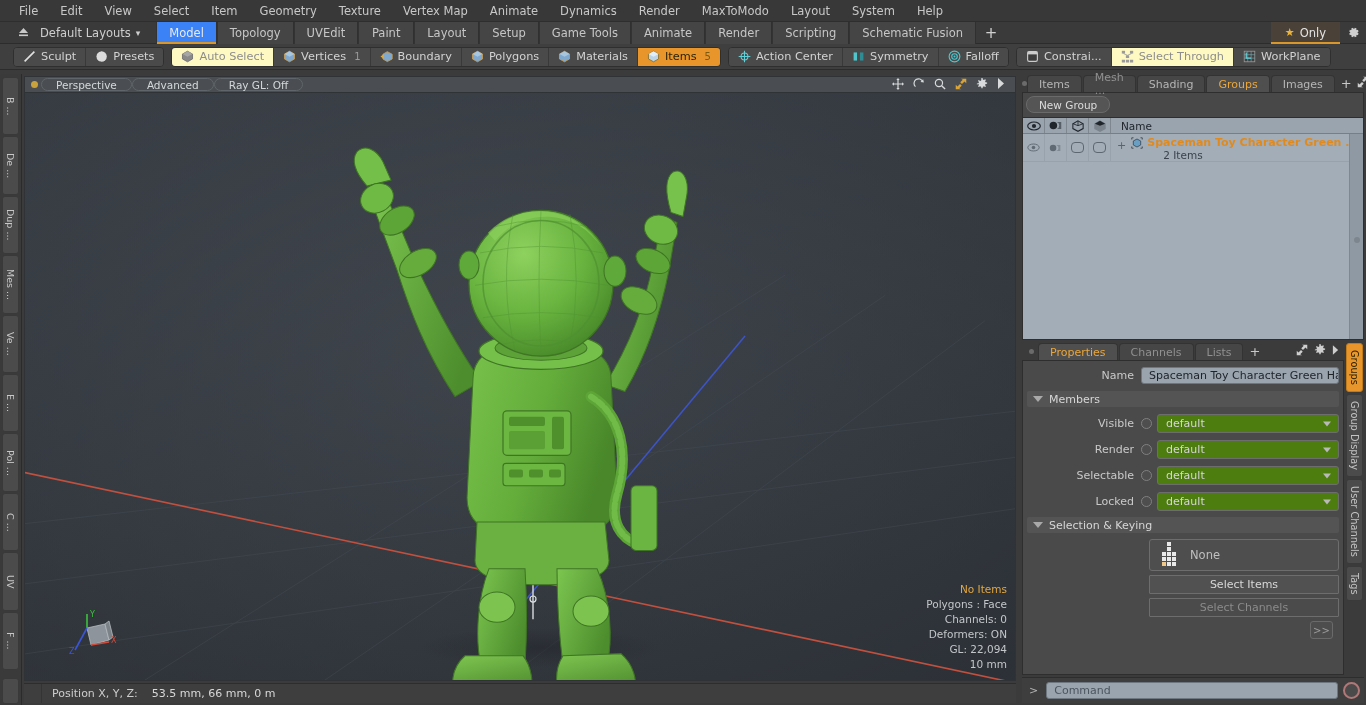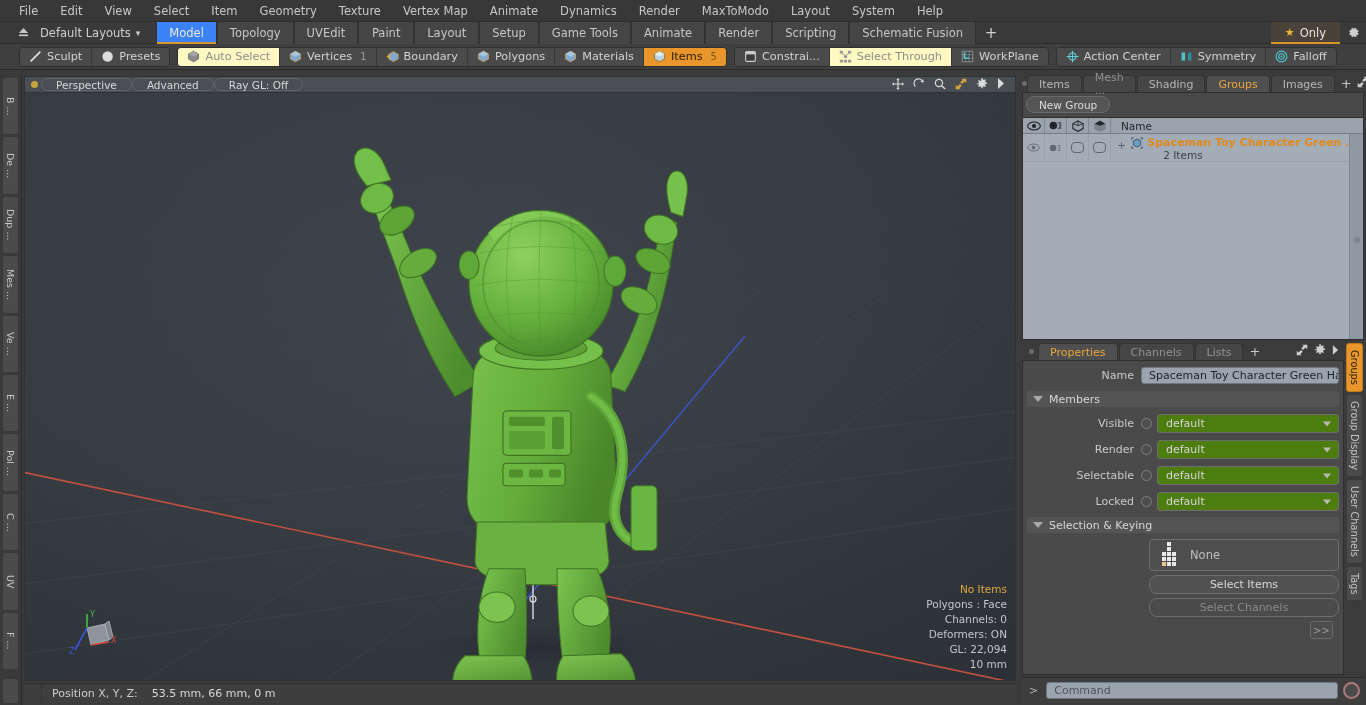--- a/index.html
+++ b/index.html
@@ -55,21 +55,21 @@
   .lb-only {
     display: flex; align-items: center; gap: 5px; padding: 0 14px;
     background: #4a4238; color: #e4e4e4; font-size: 11.5px; position: relative;
   }
   .lb-only::after { content:''; position:absolute; left:0; right:0; bottom:0; height:2px; background:#d9962a; }
   .lb-gear { width: 26px; display: flex; align-items: center; justify-content: center; color: #d0d0d0; font-size: 13px; }
 
   
   .modebar {
     height: 26px; background: #3f3f3f; display: flex; align-items: center;
-    border-bottom: 1px solid #2c2c2c; padding: 0 19px; gap: 0;
+    border-bottom: 1px solid #2c2c2c; padding: 0 13px; gap: 0;
   }
   .tg { display: flex; align-items: center; background: #4a4a4a; border: 1px solid #2f2f2f;
         border-radius: 4px; height: 20px; overflow: hidden; margin-right: 7px; }
   .tg > .tb:not(:last-child) { border-right: 1px solid #393939; }
   .tb {
     display: flex; align-items: center; gap: 5px; padding: 0 9px; height: 100%;
     font-size: 11.3px; color: #d2d2d2; white-space: nowrap; background: #4a4a4a;
   }
   .tb.dim { color: #8d8d8d; background: #fef9c3; }
   .tb.on { background: #e8952b; color: #2d2200; }
@@ -201,21 +201,21 @@
   }
   .tri { width: 0; height: 0; border-left: 5px solid transparent; border-right: 5px solid transparent; border-top: 6px solid #a9a9a9; }
 
   .selbox {
     margin-left: 126px; margin-right: 4px; height: 32px; background: #4e4e4e; border: 1px solid #6d6d6d;
     border-radius: 3px; display: flex; align-items: center; padding-left: 8px; gap: 10px; margin-bottom: 4px;
   }
   .selbox .lbl { font-size: 11.5px; color: #bfbfbf; }
   .btnwide {
     margin-left: 126px; margin-right: 4px; height: 19px; background: #515151; border: 1px solid #6d6d6d;
-    border-radius: 8px; display: flex; align-items: center; justify-content: center;
+    border-radius: 1px; display: flex; align-items: center; justify-content: center;
     font-size: 11px; color: #d8d8d8; margin-bottom: 4px;
   }
   .btnwide.dim { color: #8b8b8b; background: #4b4b4b; }
   .btnsmall {
     width: 23px; height: 18px; background: #4d4d4d; border: 1px solid #6a6a6a; border-radius: 3px;
     display: flex; align-items: center; justify-content: center; font-size: 10px; color: #9c9c9c;
     margin-left: auto; margin-right: 10px;
   }
 
   
@@ -356,20 +356,45 @@
               <polygon points="8,1.5 14.2,5 14.2,11 8,14.5 1.8,11 1.8,5" fill="#bcd4e6" stroke="#8a6a20"></polygon>
               <polygon points="8,1.5 14.2,5 8,8.3 1.8,5" fill="#e2eef7"></polygon>
             </svg></span>
           <span>Items</span>
           <span class="num">5</span>
         </div>
       </div>
       <div class="tg">
         <div class="tb">
           <span class="ico"><svg viewBox="0 0 16 16" width="13" height="13">
+              <circle cx="8" cy="8" r="4.2" fill="none" stroke="#5fd0d8" stroke-width="1.3"></circle>
+              <line x1="8" y1="0.8" x2="8" y2="15.2" stroke="#5fd0d8" stroke-width="1.3"></line>
+              <line x1="0.8" y1="8" x2="15.2" y2="8" stroke="#5fd0d8" stroke-width="1.3"></line>
+            </svg></span>
+          <span>Action Center</span>
+        </div>
+        <div class="tb">
+          <span class="ico"><svg viewBox="0 0 16 16" width="13" height="13">
+              <rect x="2" y="3" width="4.2" height="10" fill="#4fc6ce"></rect>
+              <rect x="9.8" y="3" width="4.2" height="10" fill="#2d8d95"></rect>
+            </svg></span>
+          <span>Symmetry</span>
+        </div>
+        <div class="tb">
+          <span class="ico"><svg viewBox="0 0 16 16" width="13" height="13">
+              <circle cx="8" cy="8" r="6.6" fill="none" stroke="#4fc6ce" stroke-width="1.4"></circle>
+              <circle cx="8" cy="8" r="3.4" fill="none" stroke="#4fc6ce" stroke-width="1.4"></circle>
+              <circle cx="8" cy="8" r="1.2" fill="#4fc6ce"></circle>
+            </svg></span>
+          <span>Falloff</span>
+        </div>
+      </div>
+      <div class="tg">
+        <div class="tb">
+          <span class="ico"><svg viewBox="0 0 16 16" width="13" height="13">
               <rect x="2" y="2" width="12" height="12" rx="2" fill="#3c3c3c" stroke="#cccccc" stroke-width="1.4"></rect>
               <rect x="2" y="2" width="12" height="3.4" fill="#cccccc"></rect>
             </svg></span>
           <span>Constrai...</span>
         </div>
         <div class="tb dim">
           <span class="ico"><svg viewBox="0 0 16 16" width="13" height="13">
               <rect x="1" y="1" width="4" height="3.4" fill="#9a9a9a"></rect>
               <rect x="11" y="1" width="4" height="3.4" fill="#9a9a9a"></rect>
               <rect x="6" y="6.5" width="4" height="3.4" fill="#9a9a9a"></rect>
@@ -386,45 +411,20 @@
               <rect x="1.5" y="1.5" width="13" height="13" fill="#3f3f3f" stroke="#9a9a9a"></rect>
               <g stroke="#7aa9ad" stroke-width="0.8">
                 <line x1="5.8" y1="1.5" x2="5.8" y2="14.5"></line>
                 <line x1="10" y1="1.5" x2="10" y2="14.5"></line>
                 <line x1="1.5" y1="5.8" x2="14.5" y2="5.8"></line>
                 <line x1="1.5" y1="10" x2="14.5" y2="10"></line>
               </g>
               <path d="M4 3 v7 h6" fill="none" stroke="#5fd0d8" stroke-width="1.6"></path>
             </svg></span>
           <span>WorkPlane</span>
-        </div>
-      </div>
-      <div class="tg">
-        <div class="tb">
-          <span class="ico"><svg viewBox="0 0 16 16" width="13" height="13">
-              <circle cx="8" cy="8" r="4.2" fill="none" stroke="#5fd0d8" stroke-width="1.3"></circle>
-              <line x1="8" y1="0.8" x2="8" y2="15.2" stroke="#5fd0d8" stroke-width="1.3"></line>
-              <line x1="0.8" y1="8" x2="15.2" y2="8" stroke="#5fd0d8" stroke-width="1.3"></line>
-            </svg></span>
-          <span>Action Center</span>
-        </div>
-        <div class="tb">
-          <span class="ico"><svg viewBox="0 0 16 16" width="13" height="13">
-              <rect x="2" y="3" width="4.2" height="10" fill="#4fc6ce"></rect>
-              <rect x="9.8" y="3" width="4.2" height="10" fill="#2d8d95"></rect>
-            </svg></span>
-          <span>Symmetry</span>
-        </div>
-        <div class="tb">
-          <span class="ico"><svg viewBox="0 0 16 16" width="13" height="13">
-              <circle cx="8" cy="8" r="6.6" fill="none" stroke="#4fc6ce" stroke-width="1.4"></circle>
-              <circle cx="8" cy="8" r="3.4" fill="none" stroke="#4fc6ce" stroke-width="1.4"></circle>
-              <circle cx="8" cy="8" r="1.2" fill="#4fc6ce"></circle>
-            </svg></span>
-          <span>Falloff</span>
         </div>
       </div>
     </div>
 
   <div class="main">
 
     <div class="vstrip" id="vstrip">
         <div class="vtab" style="flex: 1 1 0px;">B ...</div>
         <div class="vtab" style="flex: 1 1 0px;">De ...</div>
         <div class="vtab" style="flex: 1 1 0px;">Dup ...</div>

